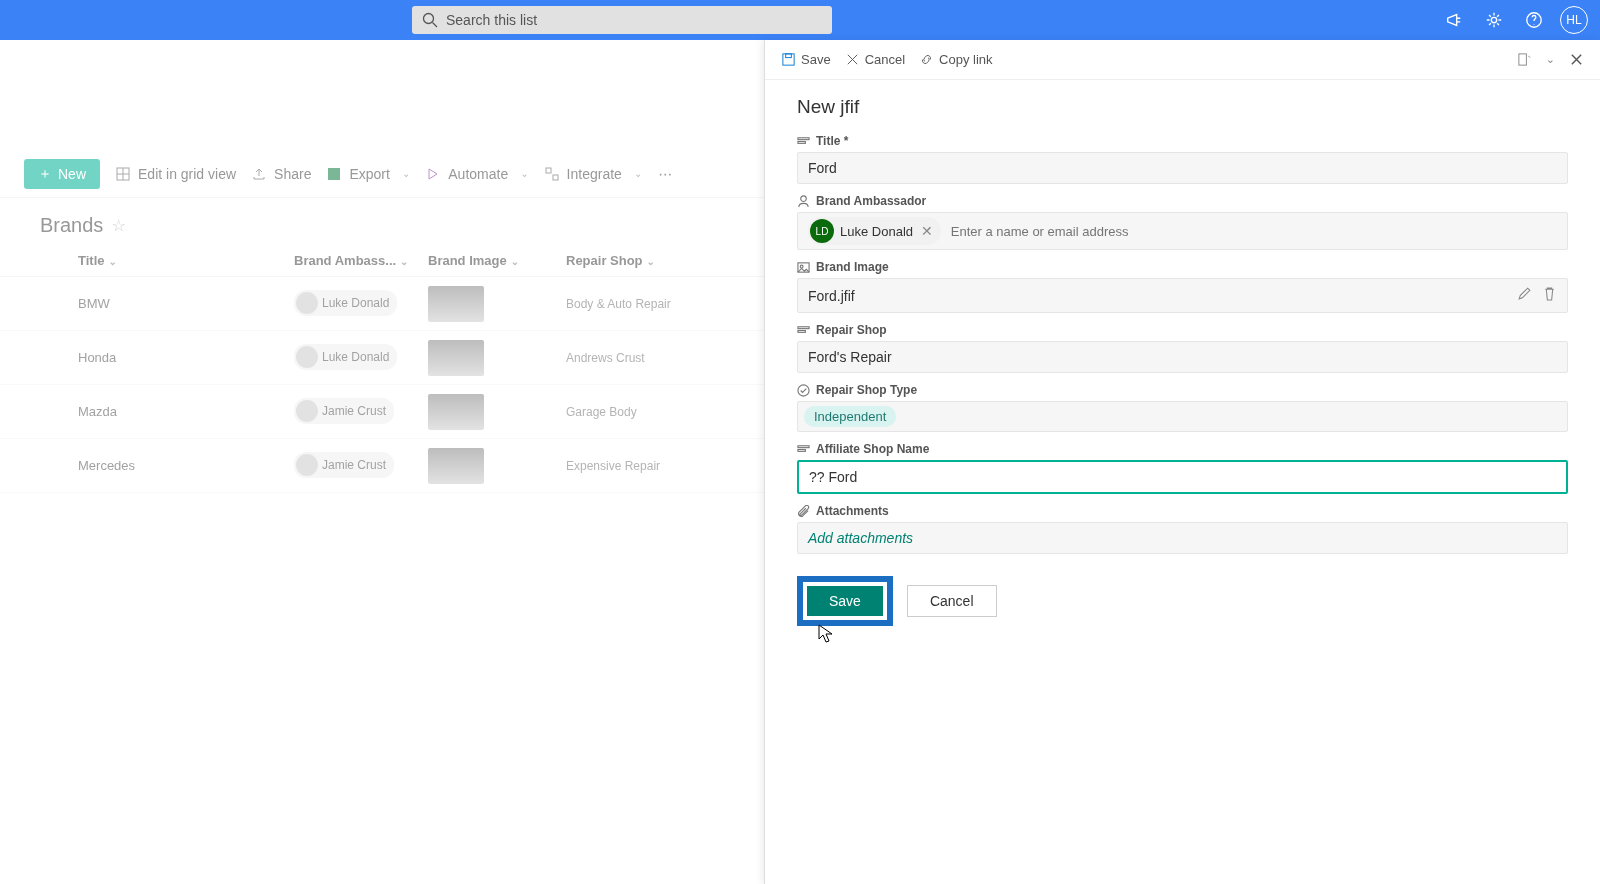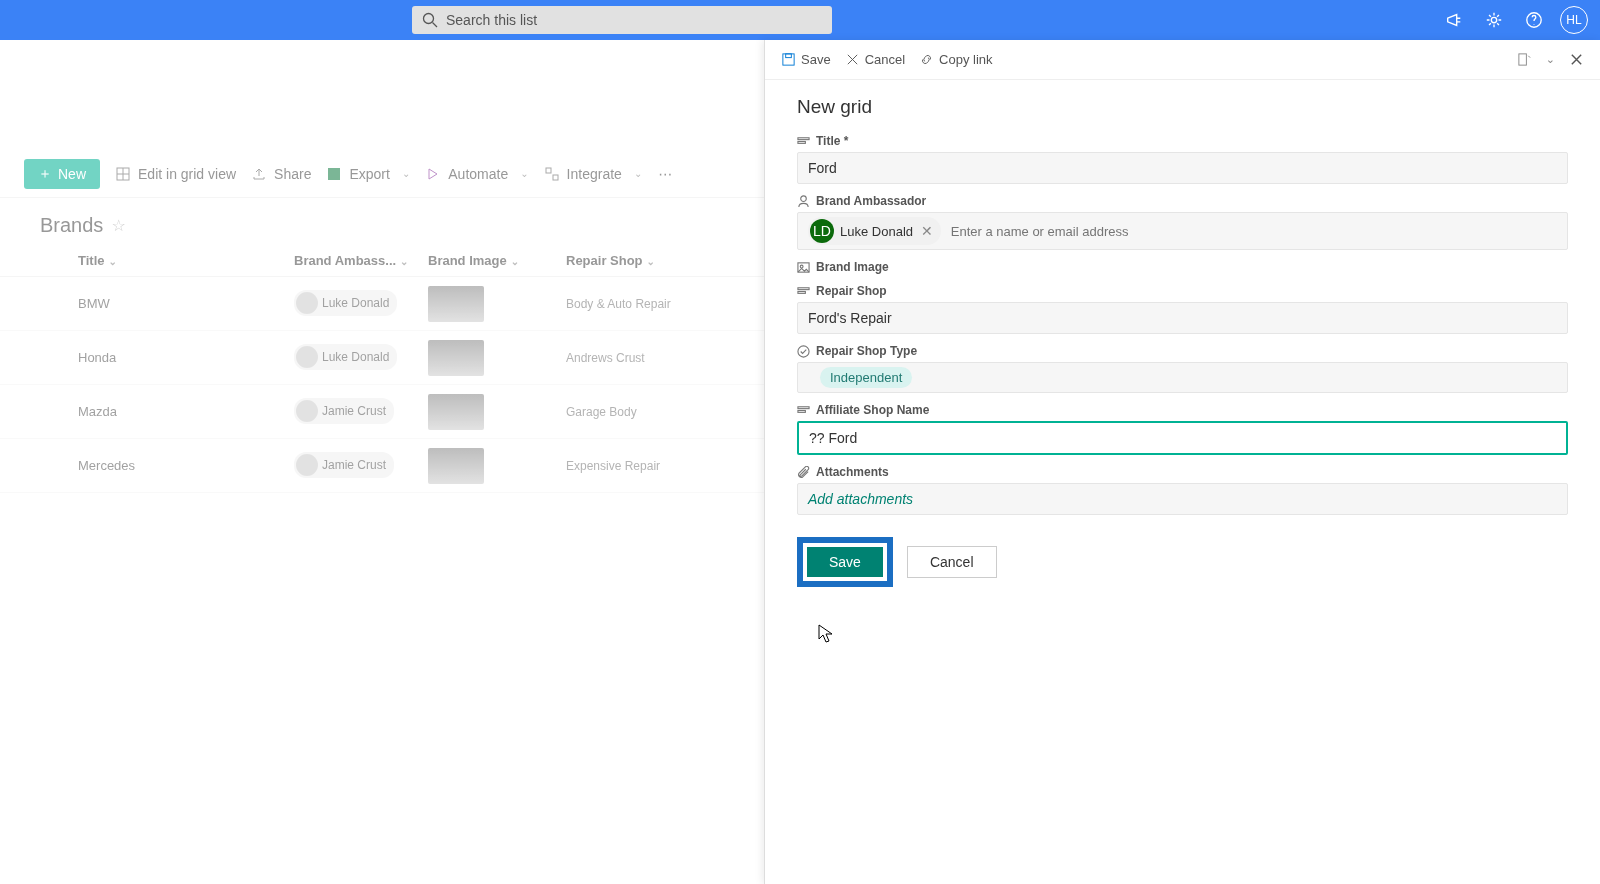--- a/index.html
+++ b/index.html
@@ -50,21 +50,21 @@
 
 .panel-body { padding: 16px 32px; overflow-y: auto; flex: 1; }
 .panel-title { font-size: 19px; color: #333; margin-bottom: 16px; }
 
 .field-label { display: flex; align-items: center; gap: 6px; font-size: 12px; color: #555; margin-top: 10px; margin-bottom: 4px; font-weight: 600; }
 .field-label svg { width: 13px; height: 13px; stroke: #777; fill: none; stroke-width: 1.2; }
 .field-input { width: 100%; background: #f6f6f6; border: 1px solid #e5e5e5; border-radius: 2px; padding: 7px 10px; font-size: 14px; color: #333; }
 .field-input.focused { border: 2px solid #00b294; background: #fff; }
 
 .person-chip { display: inline-flex; align-items: center; background: #f1f1f1; border-radius: 14px; padding: 2px 8px 2px 2px; font-size: 13px; color: #333; }
-.person-chip .pc-av { width: 24px; height: 24px; border-radius: 50%; background: #0b6a0b; color: #fff; font-size: 14px; display: flex; align-items: center; justify-content: center; margin-right: 6px; }
+.person-chip .pc-av { width: 24px; height: 24px; border-radius: 50%; background: #0b6a0b; color: #fff; font-size: 10px; display: flex; align-items: center; justify-content: center; margin-right: 6px; }
 .person-chip .pc-x { margin-left: 8px; color: #888; cursor: pointer; font-size: 14px; }
 .person-row { display: flex; align-items: center; gap: 10px; background: #f6f6f6; border: 1px solid #e5e5e5; border-radius: 2px; padding: 4px 10px; }
 .person-row input { border: none; background: transparent; outline: none; font-size: 13px; color: #888; flex: 1; }
 
 .img-row { display: flex; align-items: center; background: #f6f6f6; border: 1px solid #e5e5e5; border-radius: 2px; padding: 7px 10px; }
 .img-row .img-name { flex: 1; font-size: 14px; color: #333; }
 .img-row .img-act { color: #888; margin-left: 10px; cursor: pointer; }
 
 .tag-chip { display: inline-block; background: #d9f3f0; color: #217a72; border-radius: 12px; padding: 3px 10px; font-size: 13px; }
 
@@ -234,21 +234,21 @@
       </div>
     <div class="ph-item" style="font-size:11px;color:#888;">⌄</div>
     <div class="ph-item">
         <svg viewBox="0 0 16 16">
           <path d="M3 3l10 10M13 3L3 13" stroke="#555" stroke-width="1.5"></path>
         </svg>
       </div>
   </div>
 
   <div class="panel-body">
-    <div class="panel-title">New grid</div>
+    <div class="panel-title">New jfif</div>
 
     <div class="field-label">
       <svg viewBox="0 0 14 14">
           <rect x="1" y="3" width="12" height="2"></rect>
           <rect x="1" y="7" width="8" height="2"></rect>
         </svg>
       <span>Title *</span>
     </div>
     <div class="field-input"><span>Ford</span></div>
 
@@ -269,38 +269,47 @@
     </div>
 
     <div class="field-label">
       <svg viewBox="0 0 14 14">
           <rect x="1" y="2" width="12" height="10"></rect>
           <circle cx="5" cy="6" r="1.5"></circle>
           <path d="M1 12l4-4 3 3 2-2 3 3"></path>
         </svg>
       <span>Brand Image</span>
     </div>
+    <div class="img-row">
+      <span class="img-name">Ford.jfif</span>
+      <span class="img-act"><svg width="15" height="15" viewBox="0 0 14 14">
+            <path d="M2 12l1-3 7-7 2 2-7 7z" fill="none" stroke="#888"></path>
+          </svg></span>
+      <span class="img-act"><svg width="15" height="15" viewBox="0 0 14 14">
+            <path d="M3 3h8M5 3V2h4v1M4 3l1 10h4l1-10" fill="none" stroke="#888"></path>
+          </svg></span>
+    </div>
 
     <div class="field-label">
       <svg viewBox="0 0 14 14">
           <rect x="1" y="3" width="12" height="2"></rect>
           <rect x="1" y="7" width="8" height="2"></rect>
         </svg>
       <span>Repair Shop</span>
     </div>
     <div class="field-input"><span>Ford's Repair</span></div>
 
     <div class="field-label">
       <svg viewBox="0 0 14 14">
           <circle cx="7" cy="7" r="6"></circle>
           <path d="M4 7l2 2 4-4"></path>
         </svg>
       <span>Repair Shop Type</span>
     </div>
-    <div class="field-input" style="padding:4px 22px;">
+    <div class="field-input" style="padding:4px 6px;">
       <span class="tag-chip">Independent</span>
     </div>
 
     <div class="field-label">
       <svg viewBox="0 0 14 14">
           <rect x="1" y="3" width="12" height="2"></rect>
           <rect x="1" y="7" width="8" height="2"></rect>
         </svg>
       <span>Affiliate Shop Name</span>
     </div>

